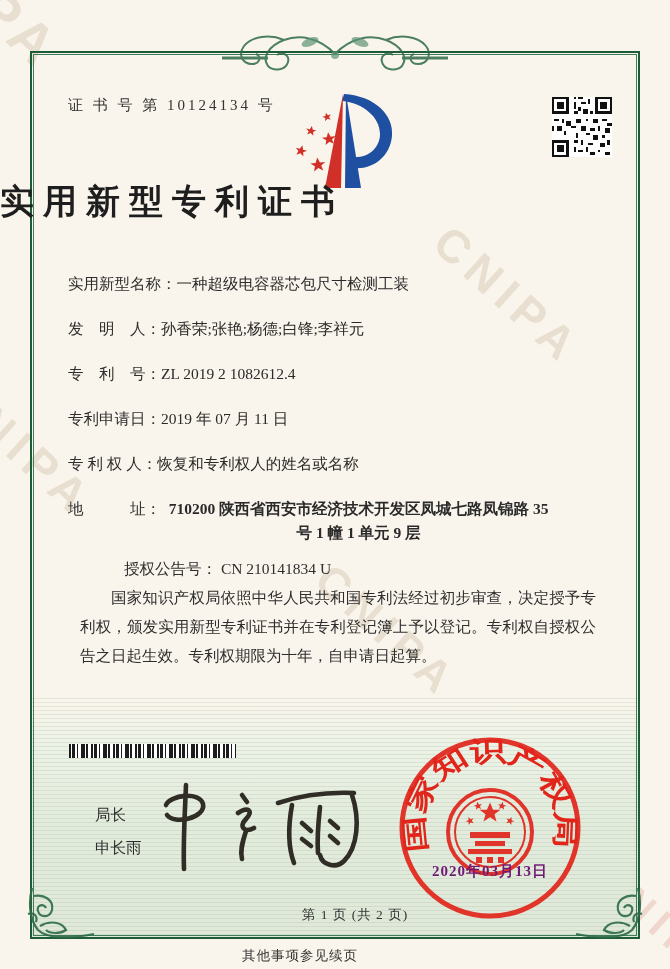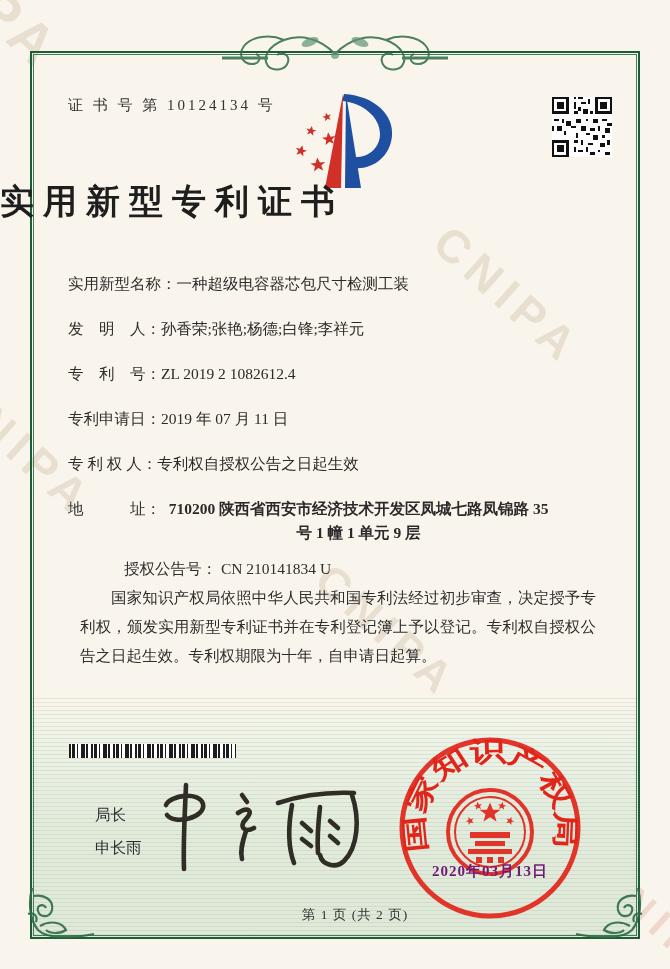--- a/index.html
+++ b/index.html
@@ -215,21 +215,21 @@
     <div class="frow">
       <span class="flabel">专　利　号：</span>
       <span class="fvalue">ZL 2019 2 1082612.4</span>
     </div>
     <div class="frow">
       <span class="flabel">专利申请日：</span>
       <span class="fvalue">2019 年 07 月 11 日</span>
     </div>
     <div class="frow">
       <span class="flabel">专 利 权 人：</span>
-      <span class="fvalue">专利权自授权公告之日起生效</span>
+      <span class="fvalue">恢复和专利权人的姓名或名称</span>
     </div>
     <div class="frow" style="margin-bottom:12px;text-align:center;">
       <span class="flabel">地　　　址：</span>
       <span class="fvalue" style="max-width:395px;font-weight:bold;">710200 陕西省西安市经济技术开发区凤城七路凤锦路 35号 1 幢 1 单元 9 层</span>
     </div>
     <div class="frow grant-row">
       <span class="grant-2">
         <span class="flabel">授权公告号：</span>
         <span>CN 210141834 U</span>
       </span>
@@ -285,14 +285,15 @@
         <rect x="70" y="113" width="44" height="5"></rect>
         <rect x="78" y="121" width="6" height="6"></rect>
           <rect x="89" y="121" width="6" height="6"></rect>
           <rect x="100" y="121" width="6" height="6"></rect>
       </g>
     </svg>
     <div class="seal-date">2020年03月13日</div>
   </div>
 
   <div class="page-info">第 1 页 (共 2 页)</div>
+  <div class="cont-note">其他事项参见续页</div>
 
 </div>
 
 </body></html>

